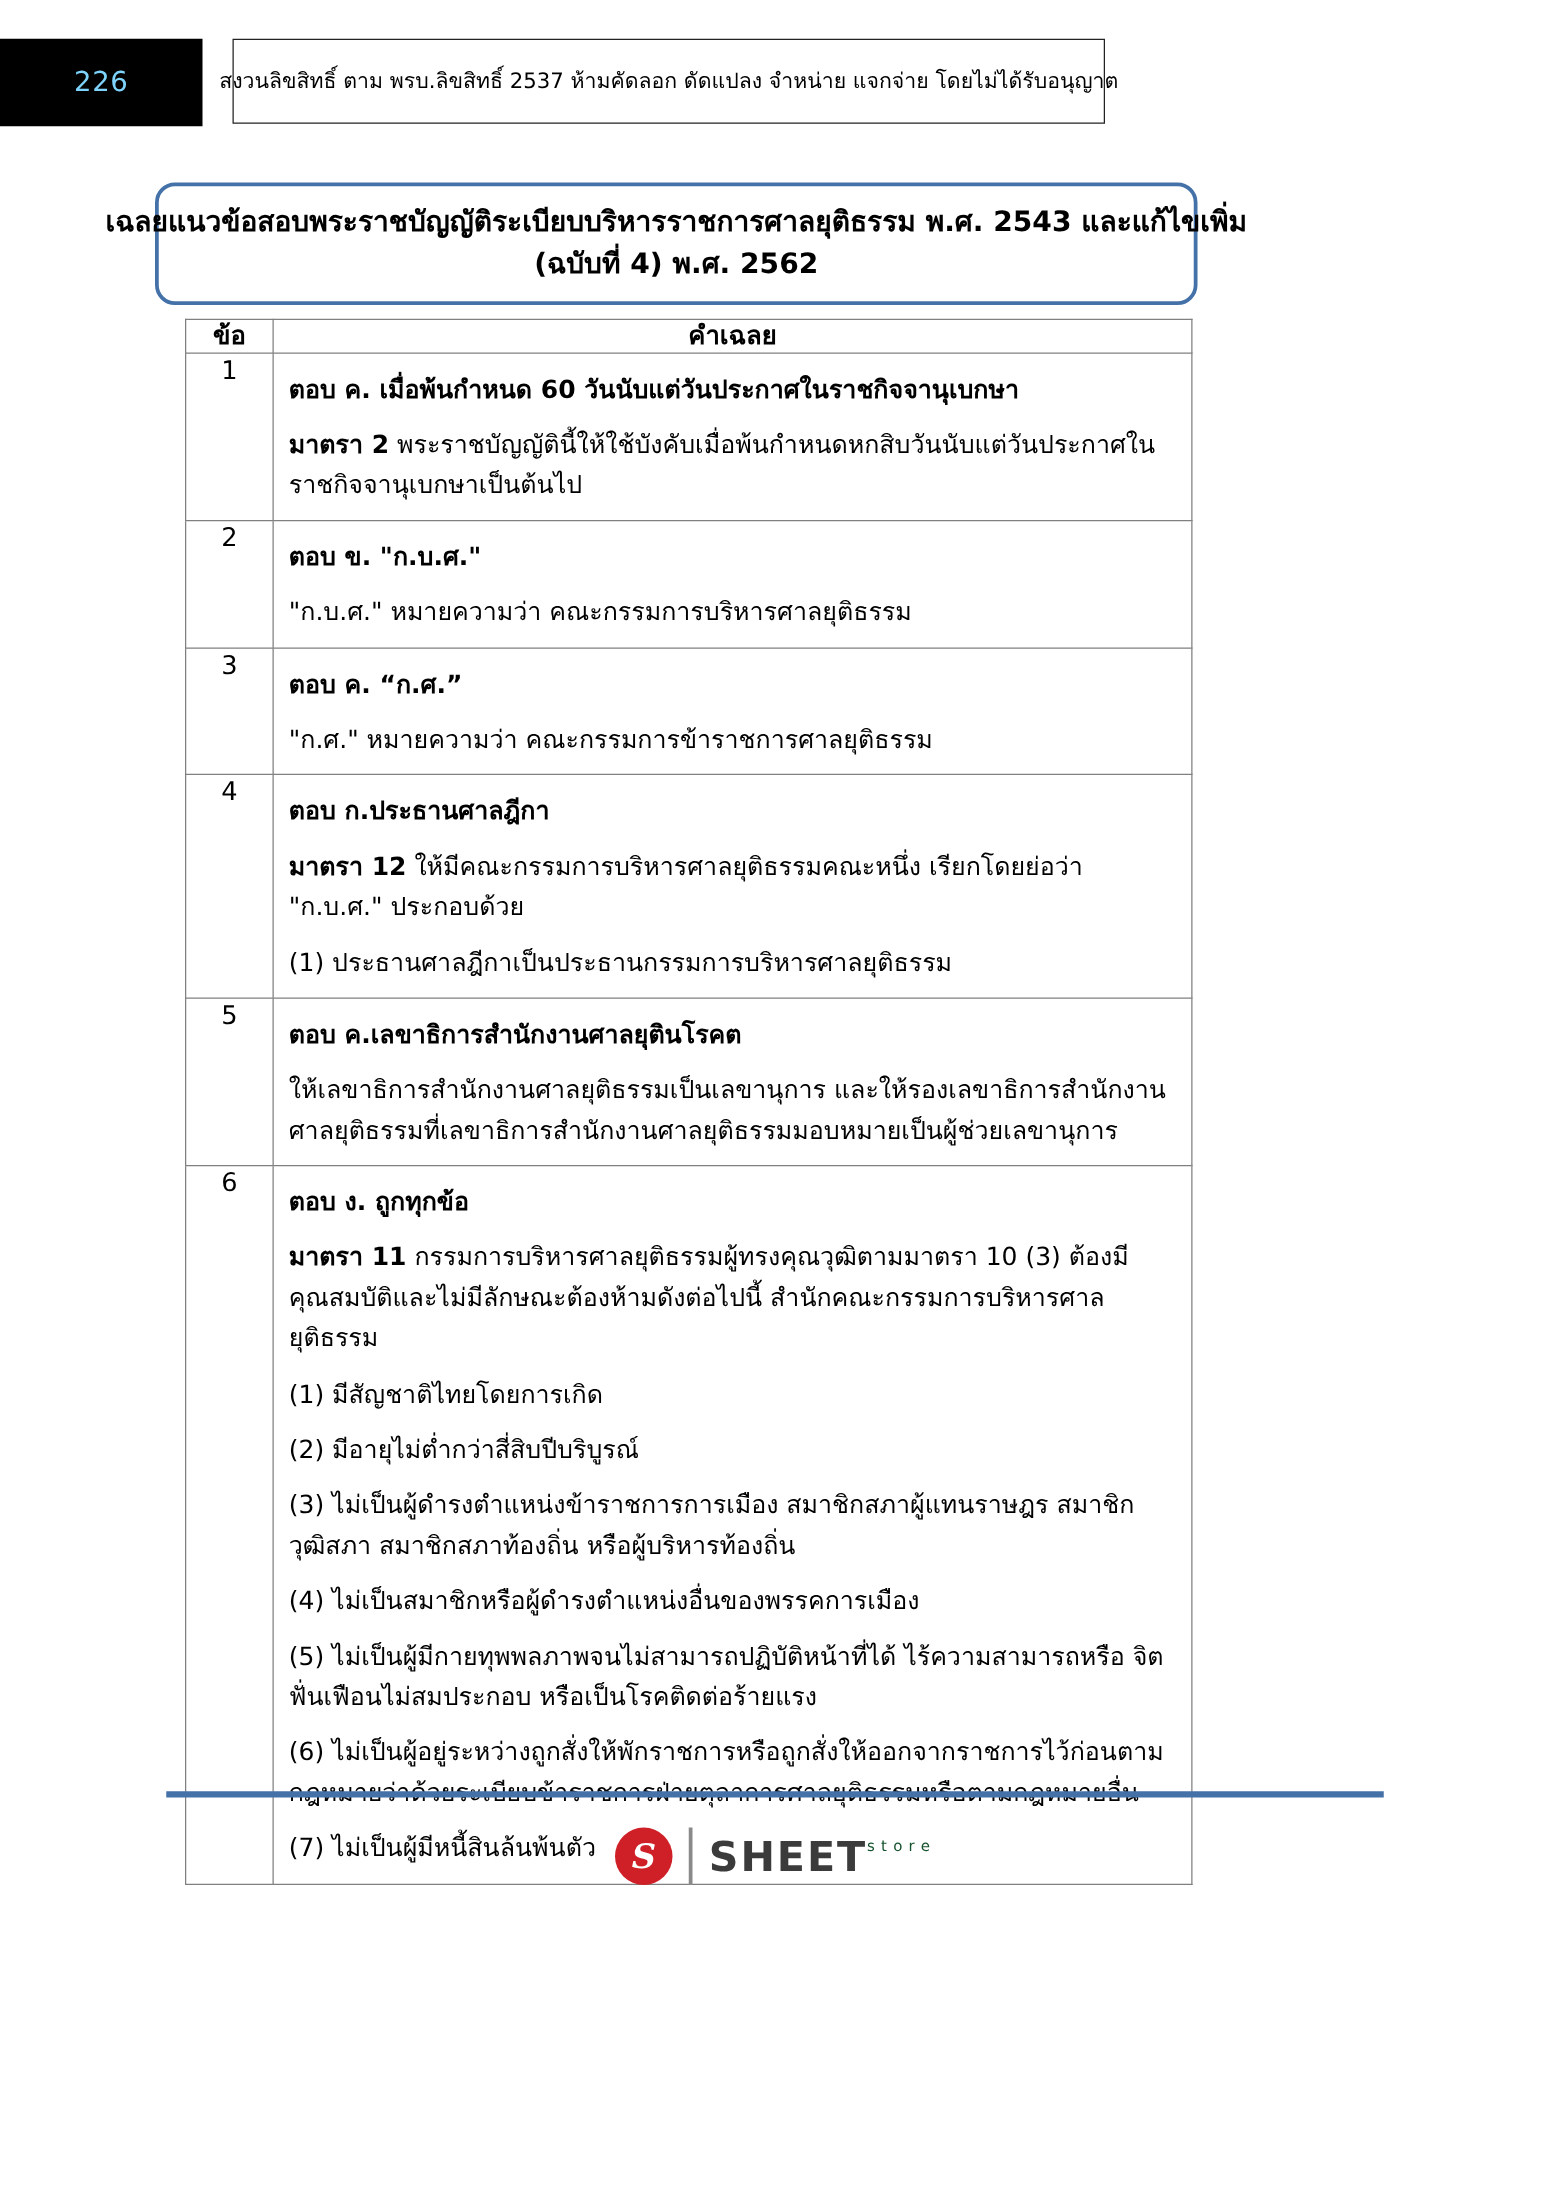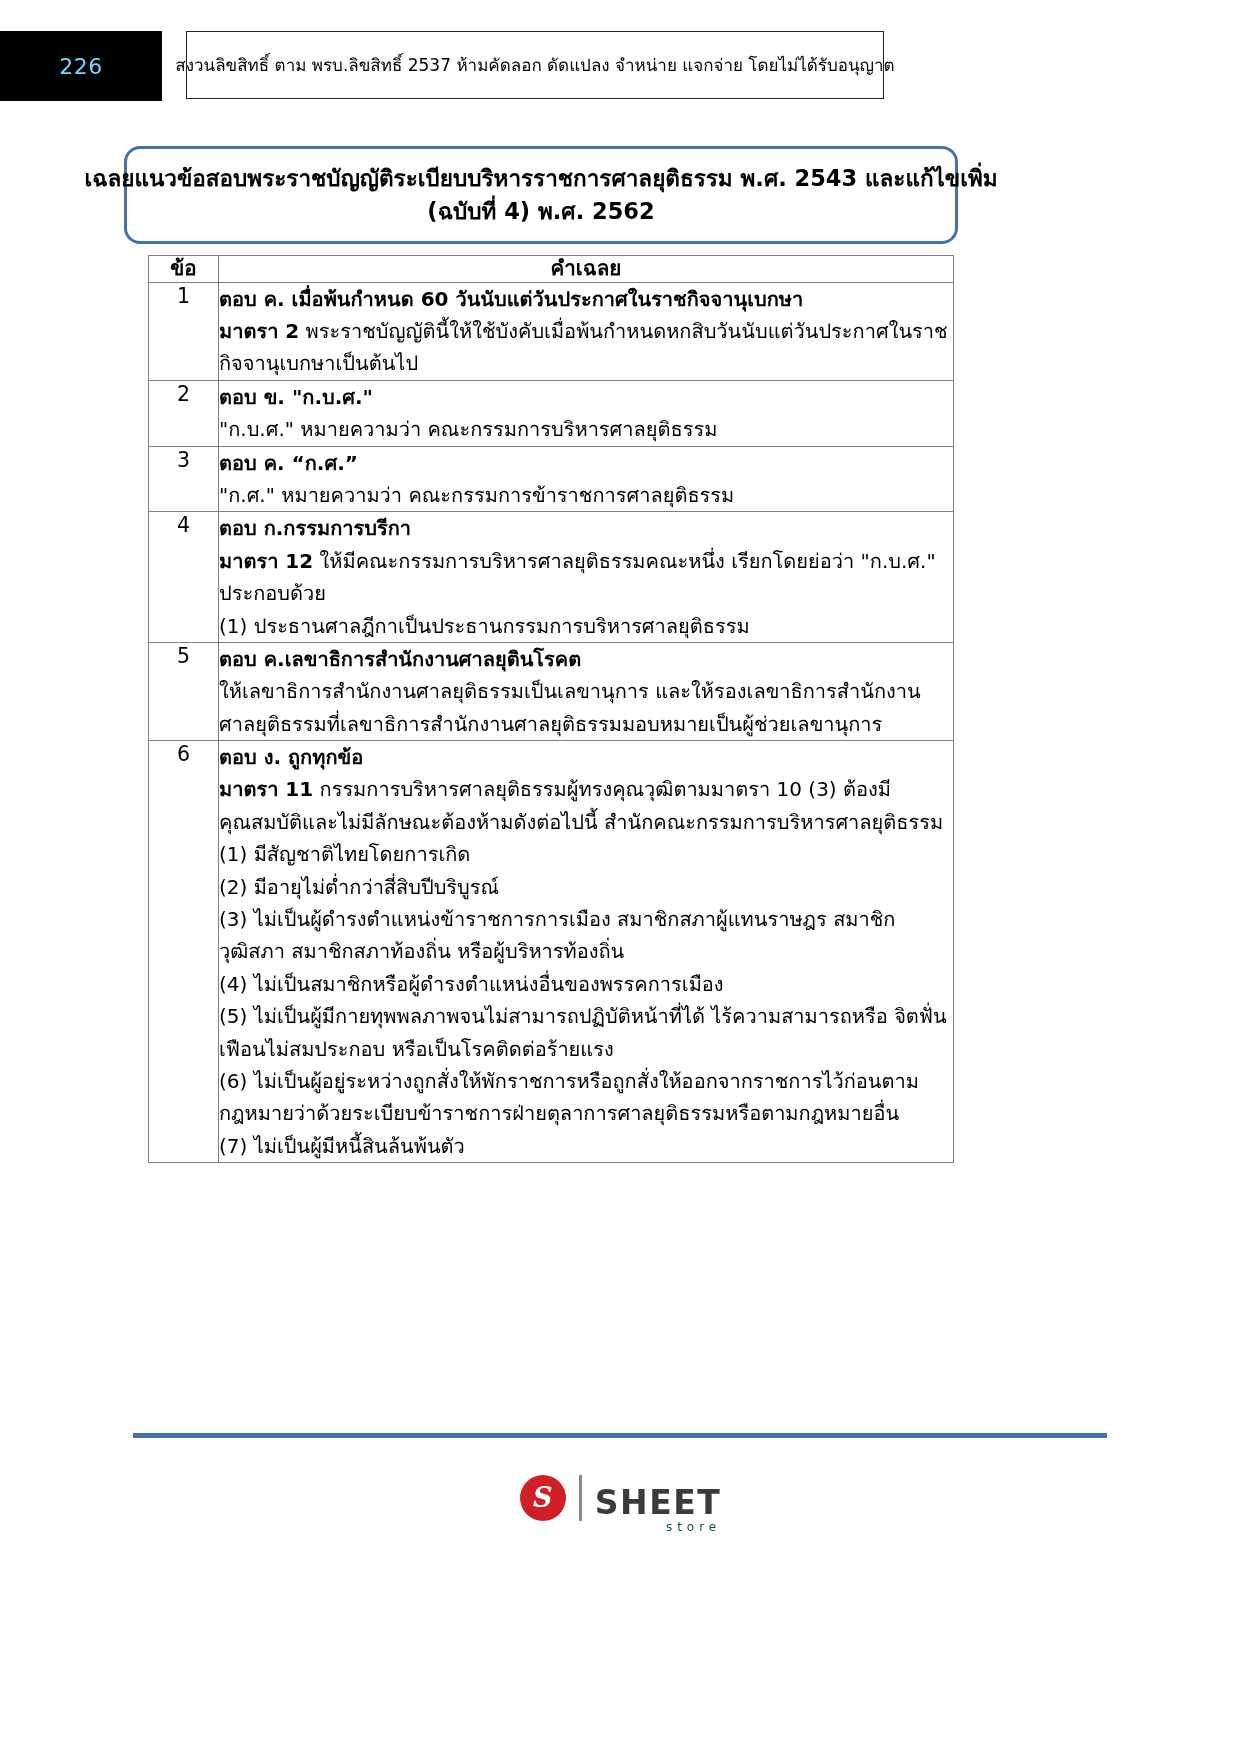--- a/index.html
+++ b/index.html
@@ -110,21 +110,21 @@
     font-size: 20.5px;
     padding: 9px 4px 4px 4px;
     line-height: 1.3;
   }
   .ans-cell {
     padding: 8px 12px 10px 14px;
     font-size: 20px;
     line-height: 1.62;
   }
   .ans-cell p {
-    margin: 0;
+    margin: 12px;
     text-indent: 0;
   }
   .p-answer {
     font-weight: bold;
   }
   .p-indent {
     text-indent: 64px;
   }
   .lead-bold {
     font-weight: bold;
@@ -163,24 +163,23 @@
     font-style: italic;
     font-family: "DejaVu Serif", "Liberation Serif", serif;
   }
   .logo-divider {
     width: 3px;
     height: 46px;
     background: #8a8a8a;
   }
   .logo-words {
     display: flex;
-    flex-direction: column;
+    flex-direction: row;
     justify-content: center;
     line-height: 1;
-    margin-top: 24px;
   }
   .logo-sheet {
     font-size: 33px;
     font-weight: bold;
     letter-spacing: 1.5px;
     color: #3b3b3b;
   }
   .logo-store {
     font-size: 12px;
     letter-spacing: 5px;
@@ -235,21 +234,21 @@
       <tr>
         <td class="no-cell">3</td>
         <td class="ans-cell">
           <p class="p-answer">ตอบ ค. “ก.ศ.”</p>
           <p class="p-indent"><span>"ก.ศ." หมายความว่า คณะกรรมการข้าราชการศาลยุติธรรม</span></p>
         </td>
       </tr>
       <tr>
         <td class="no-cell">4</td>
         <td class="ans-cell">
-          <p class="p-answer">ตอบ ก.กรรมการบรีกา</p>
+          <p class="p-answer">ตอบ ก.ประธานศาลฎีกา</p>
           <p class="p-indent"><span class="lead-bold">มาตรา 12</span><span> ให้มีคณะกรรมการบริหารศาลยุติธรรมคณะหนึ่ง เรียกโดยย่อว่า "ก.บ.ศ." ประกอบด้วย</span></p>
           <p class="p-indent"><span>(1) ประธานศาลฎีกาเป็นประธานกรรมการบริหารศาลยุติธรรม</span></p>
         </td>
       </tr>
       <tr>
         <td class="no-cell">5</td>
         <td class="ans-cell">
           <p class="p-answer">ตอบ ค.เลขาธิการสำนักงานศาลยุตินโรคต</p>
           <p class="p-indent"><span>ให้เลขาธิการสำนักงานศาลยุติธรรมเป็นเลขานุการ และให้รองเลขาธิการสำนักงานศาลยุติธรรมที่เลขาธิการสำนักงานศาลยุติธรรมมอบหมายเป็นผู้ช่วยเลขานุการ</span></p>
         </td>

